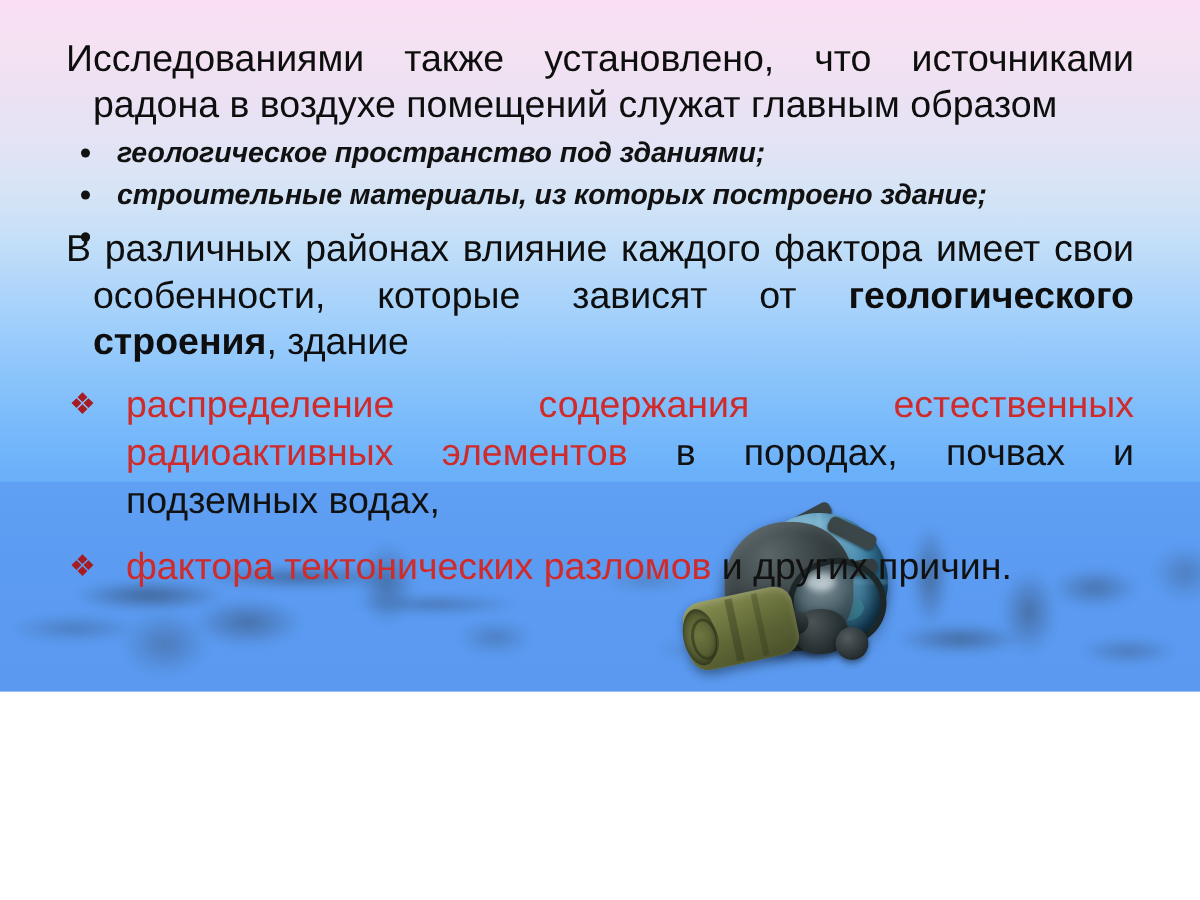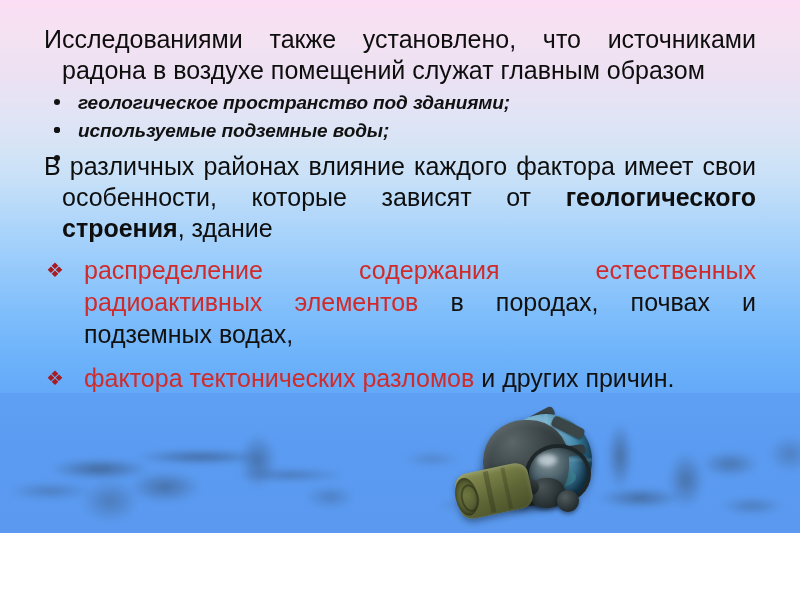--- a/index.html
+++ b/index.html
@@ -1,21 +1,21 @@
 <!DOCTYPE html>
 <html><head>
 <meta charset="utf-8">
 <style>
   html,body{margin:0;padding:0;}
   body{
     width:800px;height:600px;overflow:hidden;
     font-family:"Liberation Sans","DejaVu Sans",sans-serif;
   }
   #slide{
-    position:relative;width:800px;height:533px;overflow:hidden;
+    position:relative;width:800px;height:461px;overflow:hidden;
     background:linear-gradient(to bottom,
       #fbdef3 0%,
       #f4e2f2 7%,
       #ece1f3 14%,
       #e2e4f5 21%,
       #d5e4f6 28%,
       #c6e0f8 34%,
       #b4d8fa 40%,
       #a2d0fb 46%,
       #8fc6fb 53%,
@@ -237,24 +237,24 @@
 
     <p class="para p1">Исследованиями также установлено, что источниками радона в воздухе помещений служат главным образом</p>
 
     <ul class="bullets">
       <li>
         <span class="dot"></span>
         <span>геологическое пространство под зданиями;</span>
       </li>
       <li>
         <span class="dot"></span>
-      </li>
-      <li>
-        <span class="dot"></span>
-        <span>используемые подземные воды;</span>
+        <span>строительные материалы, из которых построено здание;</span>
+      </li>
+      <li>
+        <span class="dot"></span>
       </li>
       <li>
         <span class="dot"></span>
       </li>
     </ul>
 
     <p class="para p2"><span>В различных районах влияние каждого фактора имеет свои особенности, которые зависят от </span><b>геологического строения</b><span>, здание</span></p>
 
     <ul class="redlist">
       <li>

